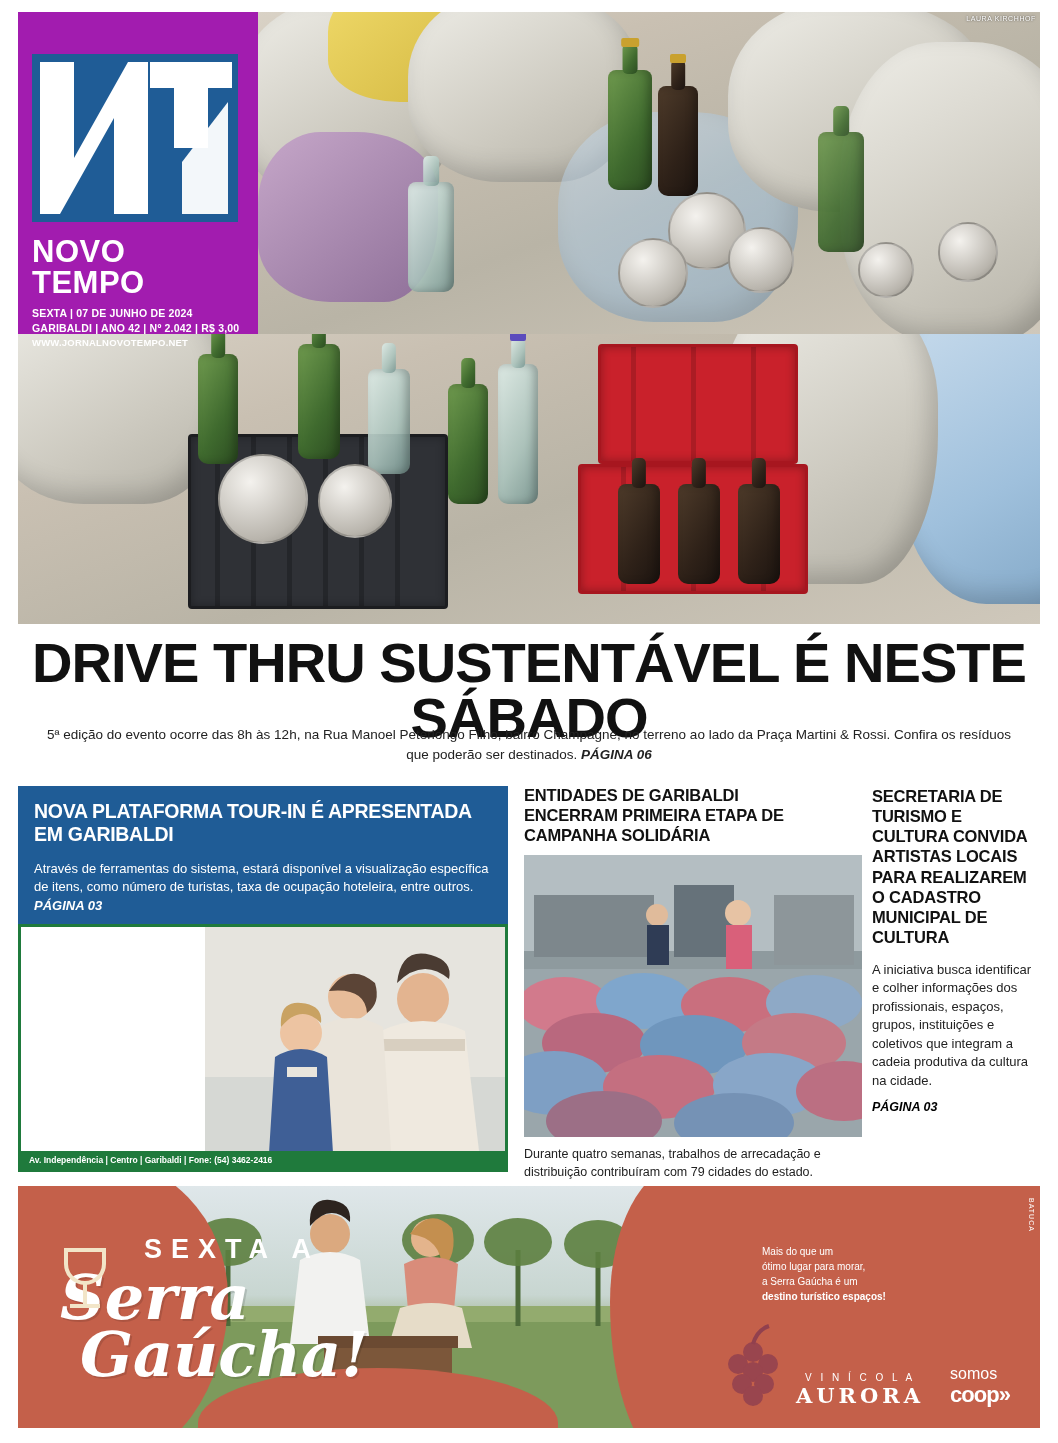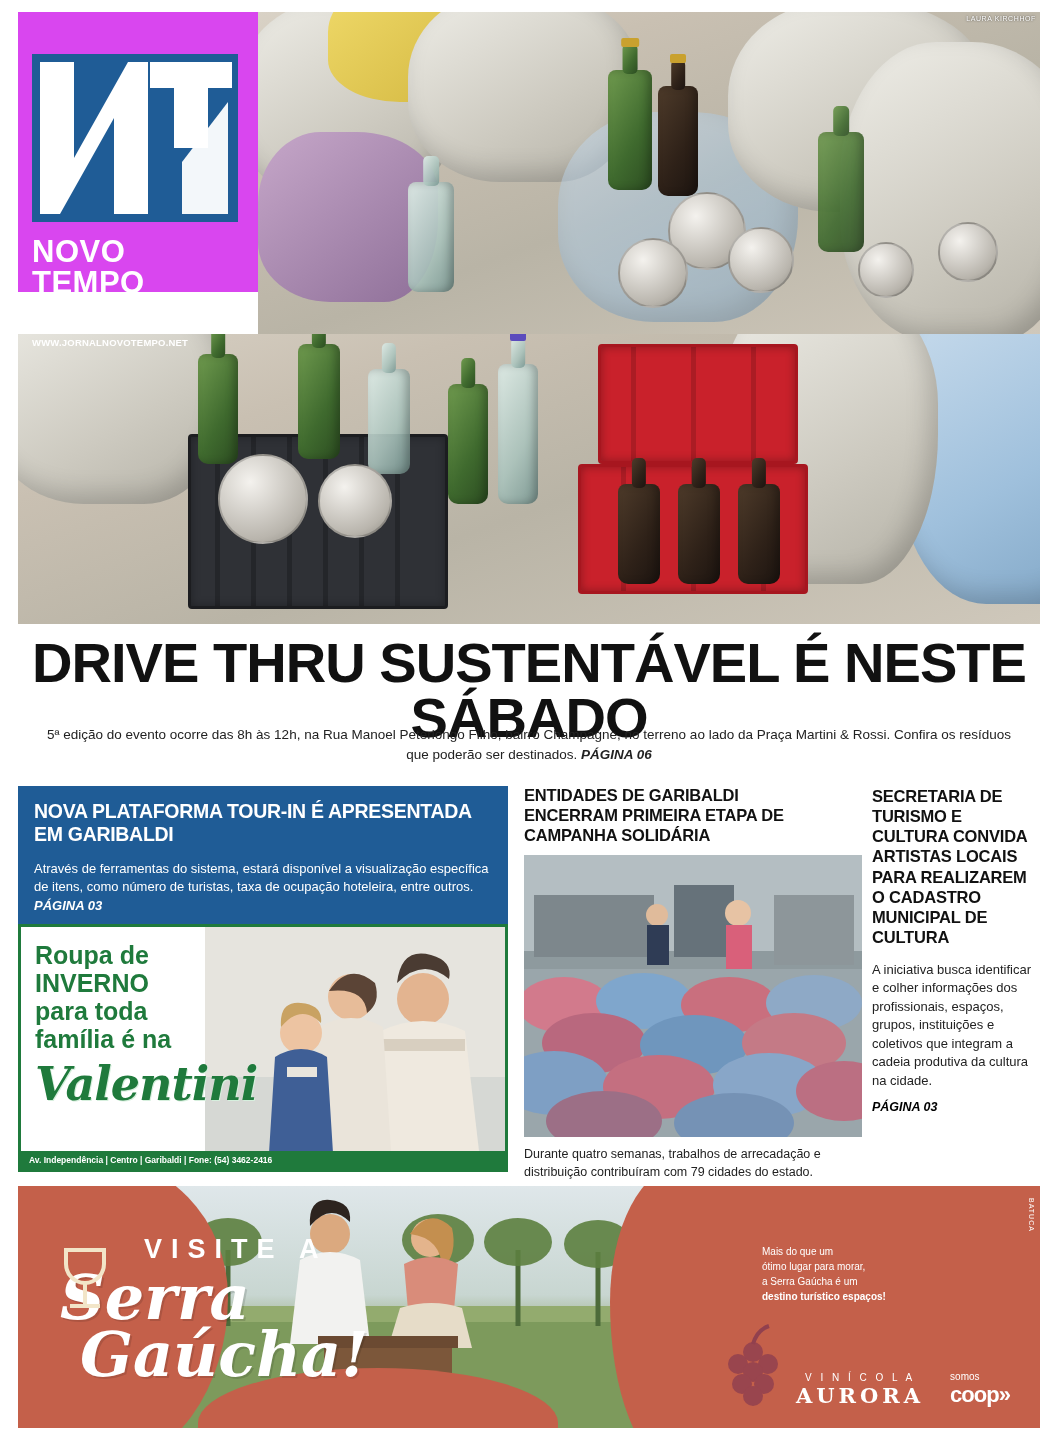--- a/index.html
+++ b/index.html
@@ -8,22 +8,22 @@
     width:1058px; height:1443px;
     background:#ffffff;
     font-family:"Liberation Sans", sans-serif;
     overflow:hidden;
   }
   .page { position:relative; width:1058px; height:1443px; background:#fff; }
 
   
   .masthead-wrap { position:absolute; left:18px; top:12px; width:1022px; height:612px; }
   .nameplate {
-    position:absolute; left:0; top:0; width:240px; height:280px;
-    background:#d946ef; color:#fff;
+    position:absolute; left:0; top:0; width:240px; height:322px;
+    background:#a21caf; color:#fff;
     padding:14px 12px 10px 14px;
   }
   .nt-logo { position:relative; width:206px; height:168px; margin-top:28px; }
   .nt-logo svg { display:block; }
   .paper-name {
     font-size:31px; font-weight:bold; letter-spacing:0.5px;
     margin-top:14px; line-height:1;
   }
   .issue-line1 { font-size:10.5px; font-weight:bold; letter-spacing:0.2px; margin-top:9px; }
   .issue-line2 { font-size:10.5px; font-weight:bold; letter-spacing:0.2px; margin-top:3px; }
@@ -175,21 +175,21 @@
     font-family:"DejaVu Serif", serif; font-style:italic; font-weight:bold;
     font-size:62px; line-height:0.95; margin-left:20px;
     text-shadow:2px 2px 0 rgba(0,0,0,.12);
   }
   .ba-glassicon { position:absolute; left:40px; top:58px; width:54px; height:70px; z-index:6; }
   .ba-copy { position:absolute; left:744px; top:58px; width:215px; color:#fff; font-size:10px; line-height:1.5; z-index:5; }
   .ba-copy b { font-weight:bold; }
   .ba-brands { position:absolute; left:778px; bottom:20px; width:230px; color:#fff; z-index:5; display:flex; align-items:flex-end; gap:26px; }
   .ba-vinicola { font-size:10px; letter-spacing:3px; text-align:center; }
   .ba-aurora { font-size:21px; letter-spacing:4px; font-weight:bold; font-family:"DejaVu Serif", serif;text-align:center; }
-  .ba-somos { font-size:10px; line-height:1; }
+  .ba-somos { font-size:16px; line-height:1; }
   .ba-coop { font-size:22px; font-weight:bold; letter-spacing:-1px; }
   .ba-credit {
     position:absolute; right:5px; top:12px; font-size:7px; color:#fff;
     letter-spacing:1px; writing-mode:vertical-rl; z-index:7;
   }
   .grape { position:absolute; right:250px; bottom:22px; width:74px; height:84px; z-index:5; opacity:.95; }
 </style>
 </head>
 <body>
 
@@ -329,27 +329,20 @@
 
         <circle cx="146" cy="70" r="23" fill="#e7bc99"></circle>
         <path d="M124 64 q20 -30 46 -8 q6 20 -8 30 q-2 -26 -38 -22 Z" fill="#5b4436"></path>
         <path d="M114 100 q32 -18 64 0 l8 124 h-82 Z" fill="#eae4da"></path>
 
         <circle cx="96" cy="106" r="21" fill="#edc4a2"></circle>
         <path d="M76 100 q20 -24 40 -4 q2 -18 -20 -20 q-22 -2 -20 24 Z" fill="#c9a262"></path>
         <path d="M70 130 q26 -16 52 0 l6 96 h-64 Z" fill="#3f5f96"></path>
         <rect x="82" y="140" width="30" height="10" fill="#e9e5dc"></rect>
       </svg>
-    </div>
-    <div class="ad-text">
-      <div class="ad-line">Roupa de</div>
-      <div class="ad-line">INVERNO</div>
-      <div class="ad-line">para toda</div>
-      <div class="ad-line">família é na</div>
-      <div class="ad-brand">Valentini</div>
     </div>
     <div class="ad-footer">Av. Independência | Centro | Garibaldi | Fone: (54) 3462-2416</div>
   </div>
 
   <div class="col-center">
     <h2 class="ct-head">ENTIDADES DE GARIBALDI ENCERRAM PRIMEIRA ETAPA DE CAMPANHA SOLIDÁRIA</h2>
     <div class="ct-photo">
       <svg width="338" height="282" viewBox="0 0 338 282" aria-hidden="true">
         <rect width="338" height="282" fill="#9aa6ab"></rect>
         <rect y="0" width="338" height="110" fill="#b4bec2"></rect>
@@ -429,21 +422,21 @@
     </div>
     <div class="ba-blob ba-right-blob" style="right:300px;top:-20px;width:130px;height:300px;border-radius:60% 0 0 55%/50% 0 0 60%;"></div>
 
     <svg class="ba-glassicon" viewBox="0 0 54 70" aria-hidden="true">
       <path d="M8 6 h38 v14 a19 19 0 0 1 -38 0 Z" fill="none" stroke="#f2e5c8" stroke-width="4"></path>
       <line x1="27" y1="40" x2="27" y2="60" stroke="#f2e5c8" stroke-width="4"></line>
       <line x1="12" y1="62" x2="42" y2="62" stroke="#f2e5c8" stroke-width="4"></line>
     </svg>
 
     <div class="ba-title-wrap">
-      <div class="ba-visite" style="margin-left:84px;">VISITE A</div>
+      <div class="ba-visite" style="margin-left:84px;">SEXTA A</div>
       <div class="ba-serra">Serra</div>
       <div class="ba-gaucha">Gaúcha!</div>
     </div>
 
     <svg class="grape" viewBox="0 0 74 84" aria-hidden="true">
       <g fill="#8f3f4f" opacity=".85">
         <circle cx="37" cy="30" r="10"></circle>
           <circle cx="22" cy="42" r="10"></circle>
           <circle cx="52" cy="42" r="10"></circle>
         <circle cx="37" cy="50" r="10"></circle>

